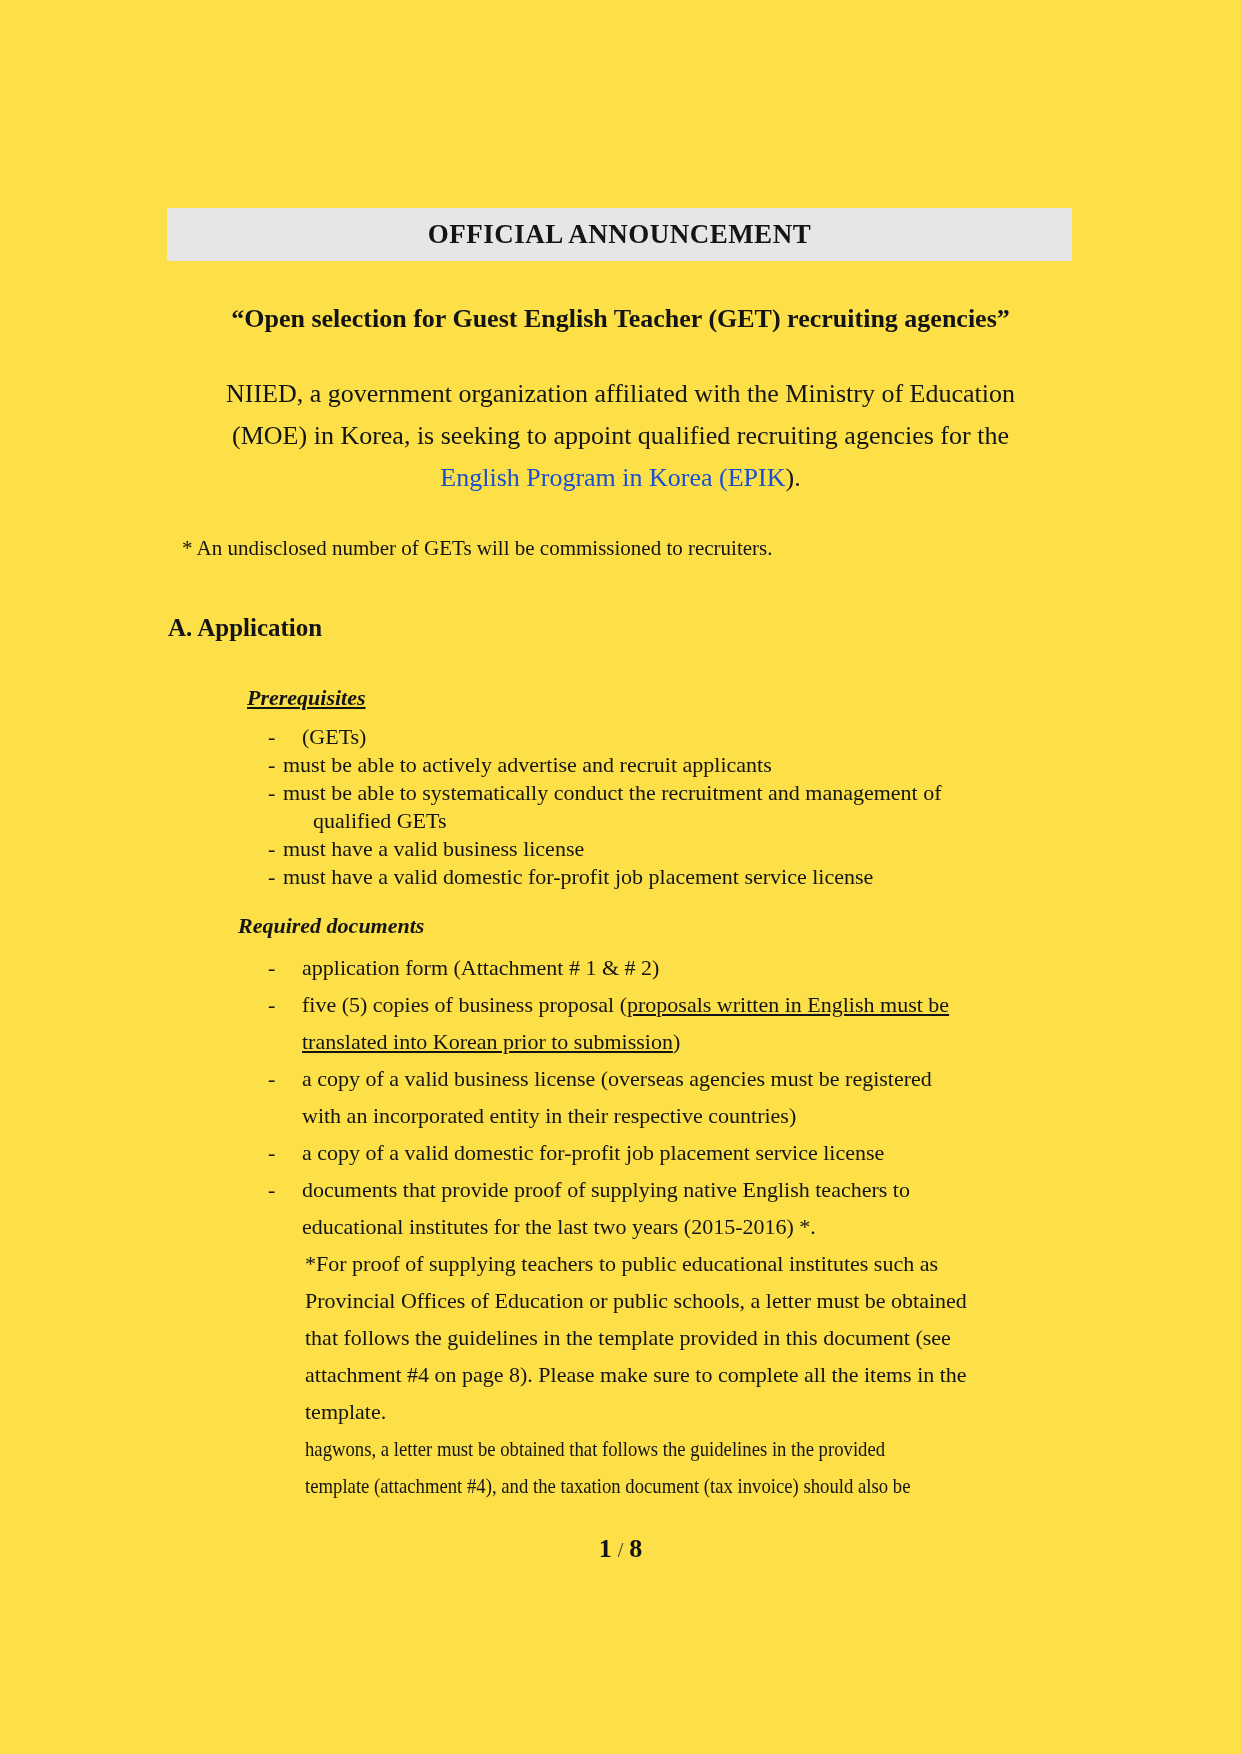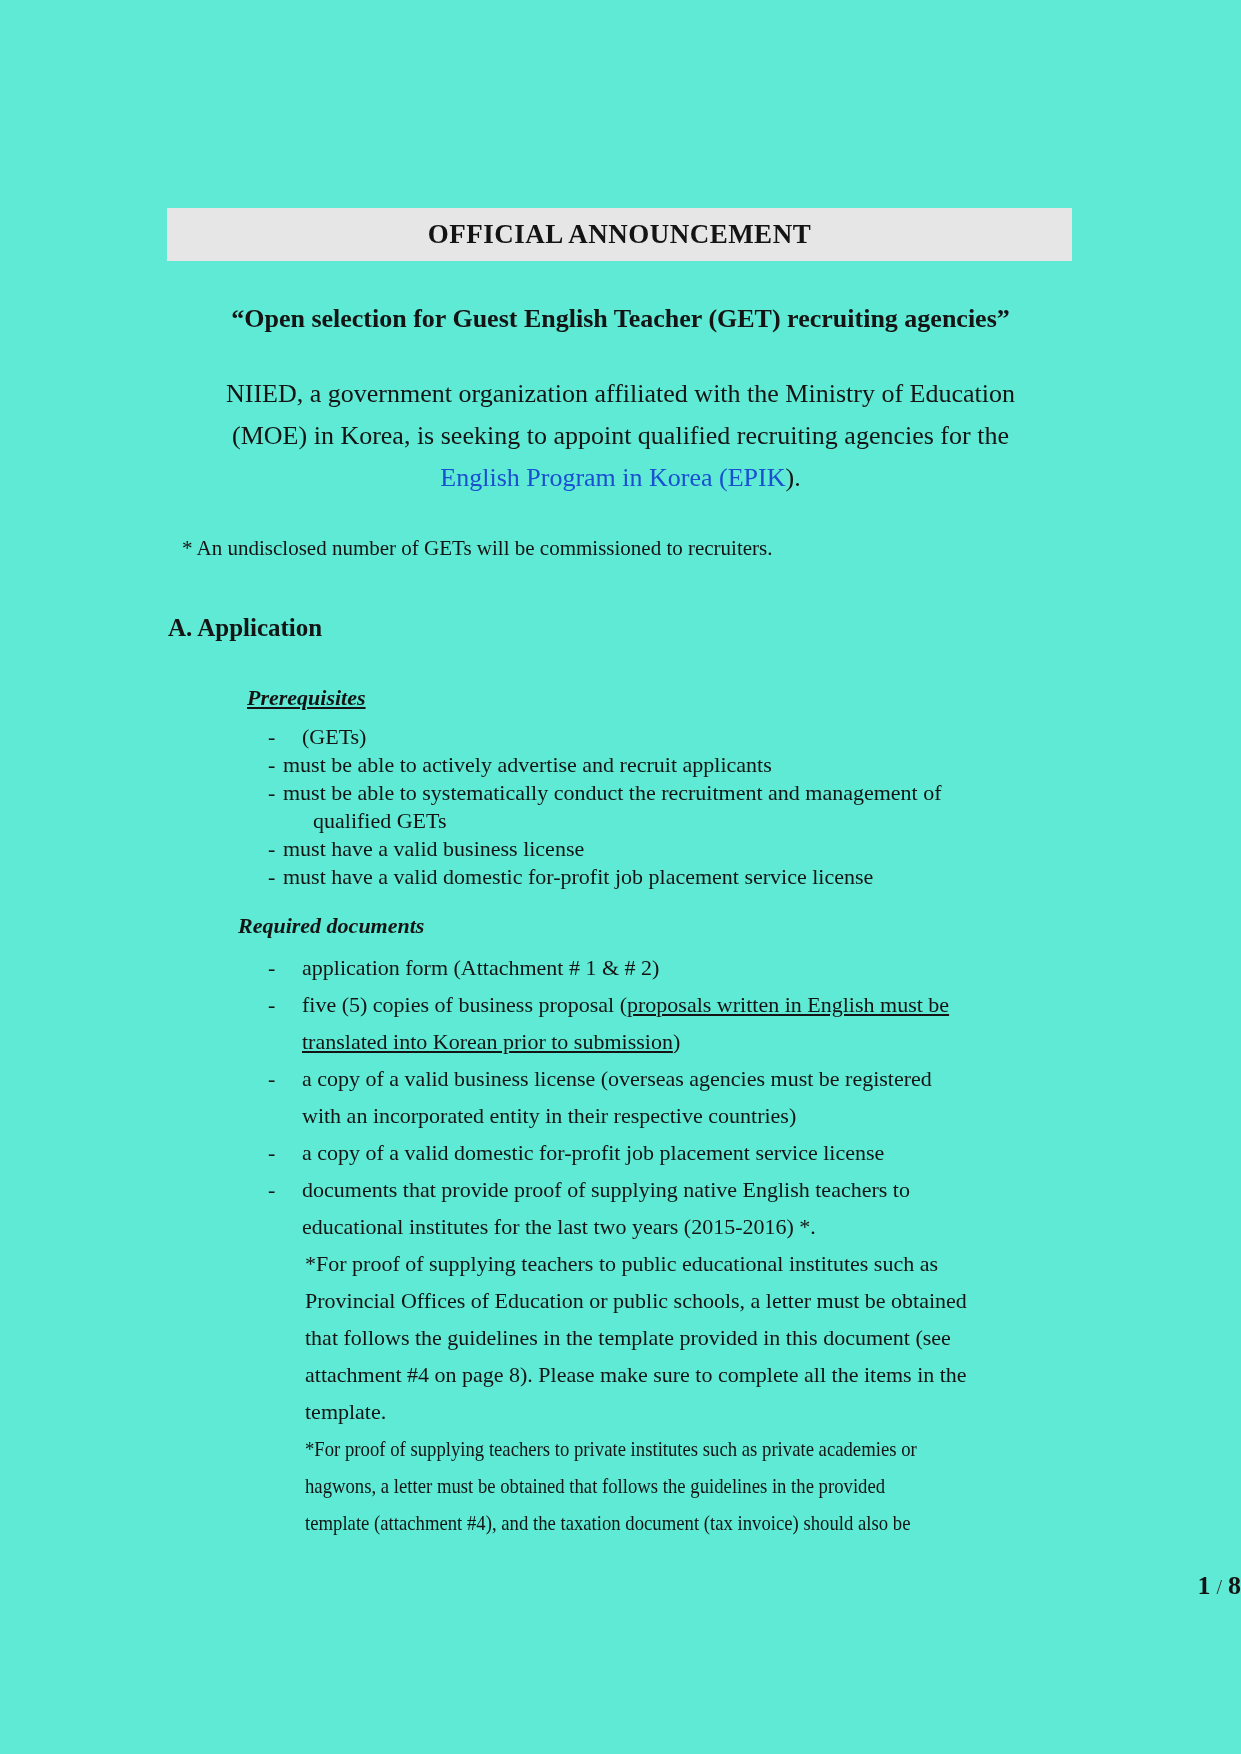--- a/index.html
+++ b/index.html
@@ -1,21 +1,21 @@
 <!DOCTYPE html>
 <html><head>
 <meta charset="utf-8">
 <style>
   * { margin: 0; padding: 0; box-sizing: border-box; }
   html, body { background: #ffffff; }
   .page {
     position: relative;
     width: 1241px;
     height: 1754px;
-    background: #5eead4;
+    background: #fde047;
     font-family: "Liberation Serif", "DejaVu Serif", serif;
     color: #141414;
     overflow: hidden;
   }
   .banner {
     margin: 208px 0 0 167px;
     width: 905px;
     height: 53px;
     background: #e6e6e6;
     display: flex;
@@ -66,21 +66,21 @@
   .t-wide   { padding-left: 302px; }
   .cont1    { padding-left: 302px; }
   .cont2    { padding-left: 313px; }
   .noteP    { padding-left: 305px; }
   .u-seg { text-decoration: underline; }
   .u-trail { padding-right: 7px; }
   .b-seg { font-weight: normal; }
   .squeeze { display: inline-block; transform: scaleX(0.85); transform-origin: left center; }
   .footer {
     margin-top: 28px;
-    text-align: right;
+    text-align: center;
     font-size: 22px;
     line-height: 34px;
   }
   .footer .num { font-weight: bold; font-size: 26px; }
   .footer .sep { font-size: 20px; padding: 0 6px; color: #333333; }
 </style>
 </head>
 <body>
 
 <div class="page">
@@ -128,21 +128,20 @@
 
     <div class="line"><span class="dash">-</span><span class="t-wide">documents that provide proof of supplying native English teachers to</span></div>
     <div class="line"><span class="cont1"><span>educational institutes for the last two years </span><span class="b-seg">(2015-2016)</span><span> *.</span></span></div>
 
     <div class="line"><span class="noteP">*For proof of supplying teachers to public educational institutes such as</span></div>
     <div class="line"><span class="noteP">Provincial Offices of Education or public schools, a letter must be obtained</span></div>
     <div class="line"><span class="noteP">that follows the guidelines in the template provided in this document (see</span></div>
     <div class="line"><span class="noteP">attachment #4 on page 8). Please make sure to complete all the items in the</span></div>
     <div class="line"><span class="noteP">template.</span></div>
 
-    <div class="line"><span class="noteP"><span class="squeeze">*For proof of supplying teachers to private institutes such as private academies or</span></span></div>
     <div class="line"><span class="noteP"><span class="squeeze">hagwons, a letter must be obtained that follows the guidelines in the provided</span></span></div>
     <div class="line"><span class="noteP"><span class="squeeze">template (attachment #4), and the taxation document (tax invoice) should also be</span></span></div>
   </div>
 
   <div class="footer">
     <span class="num">1</span><span class="sep">/</span><span class="num">8</span>
   </div>
 
 </div>
 

